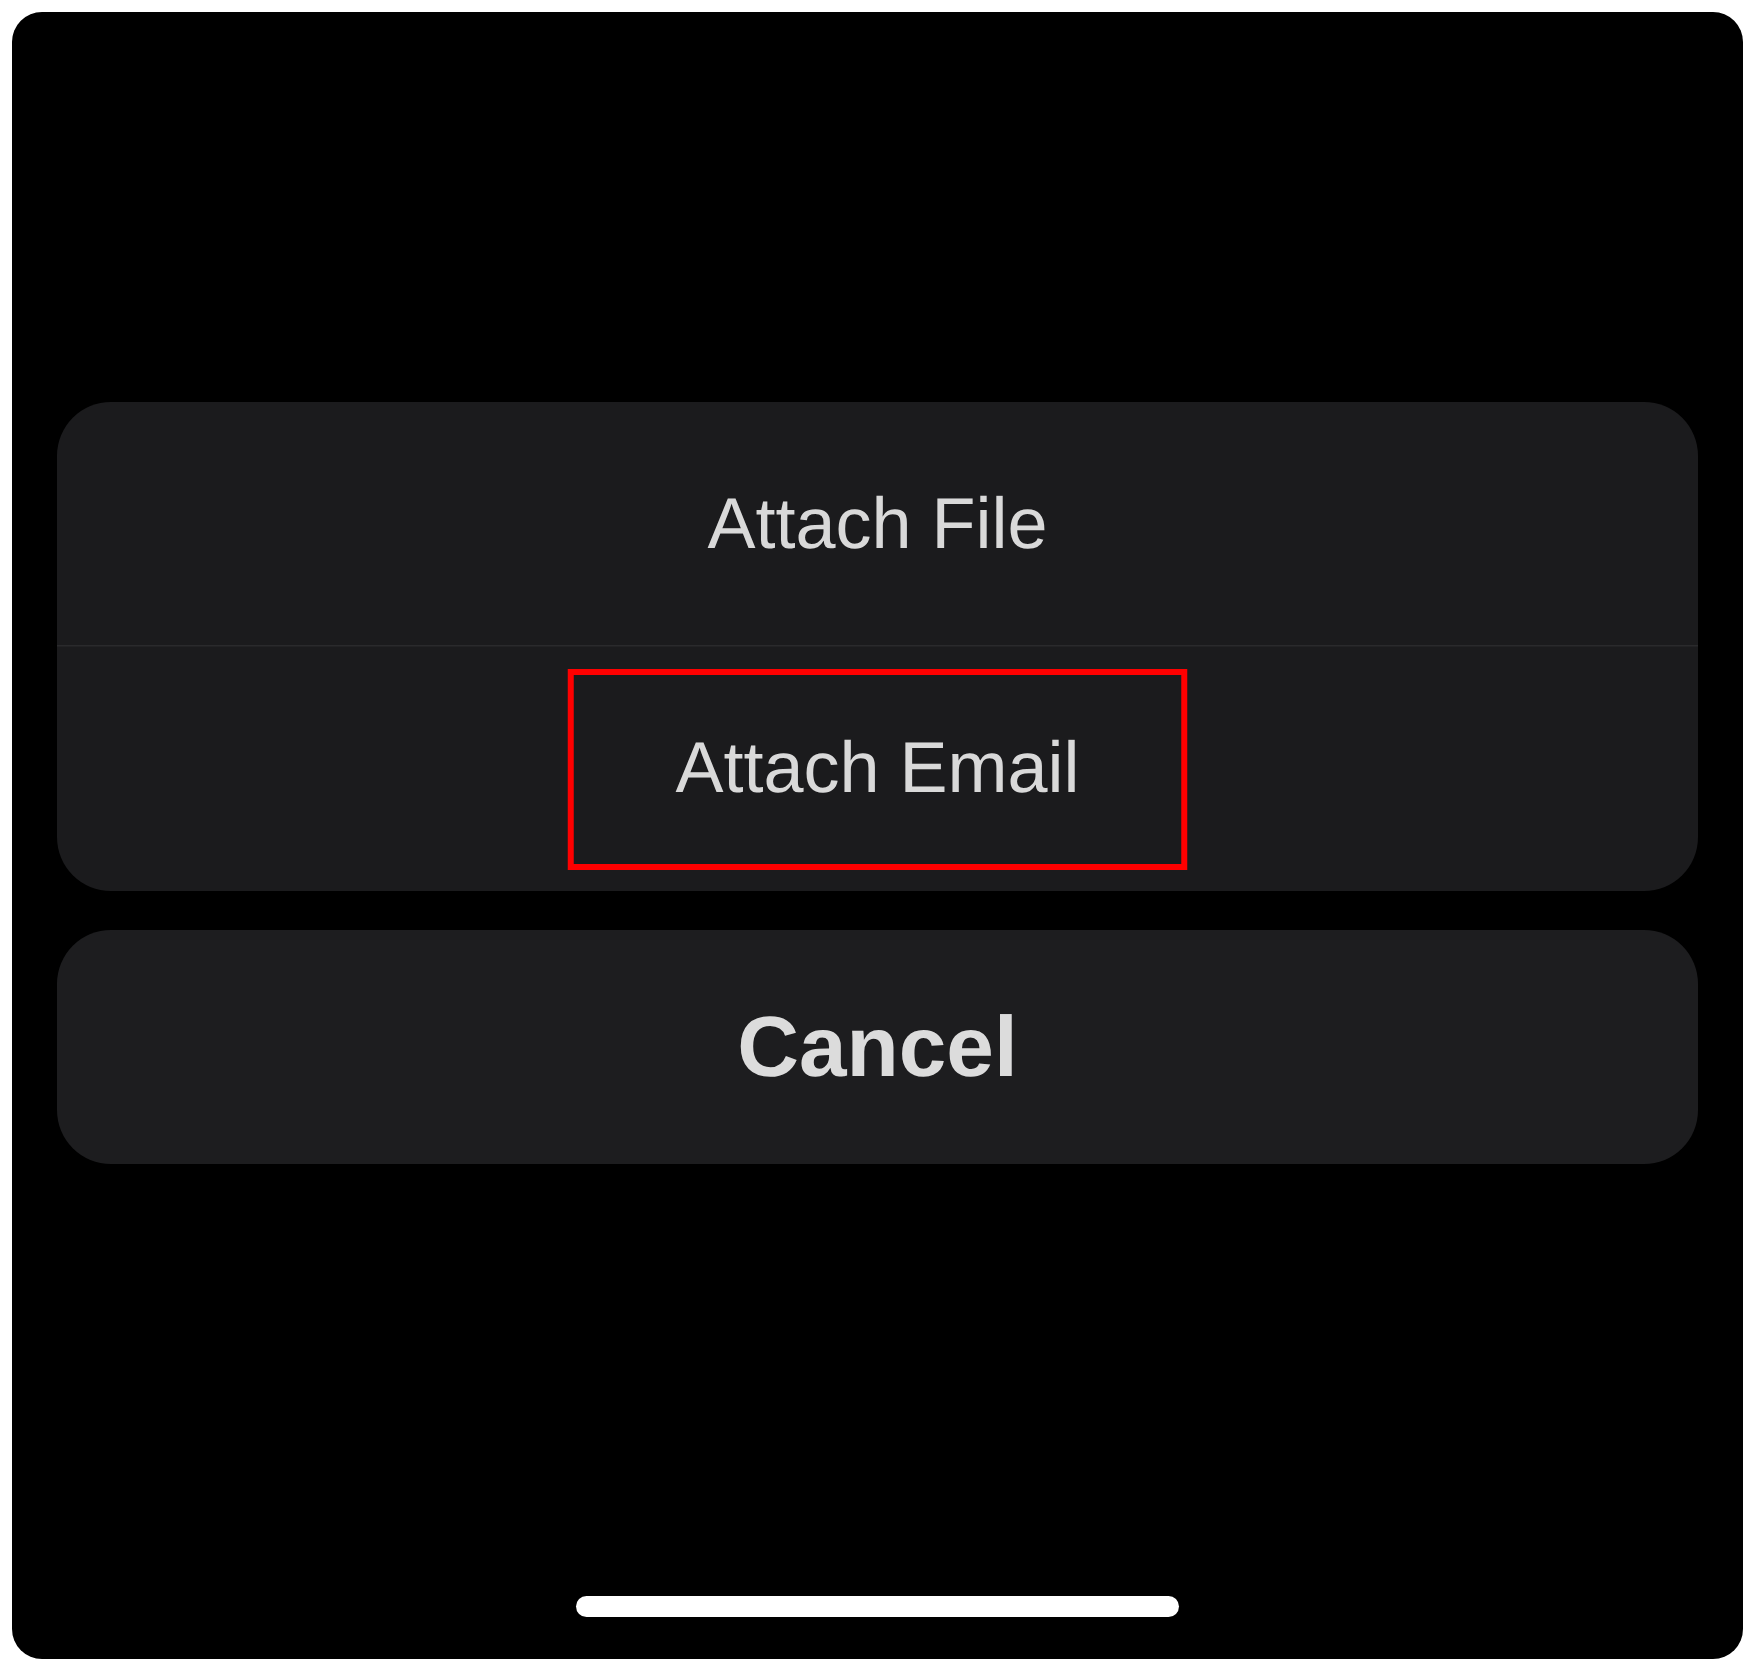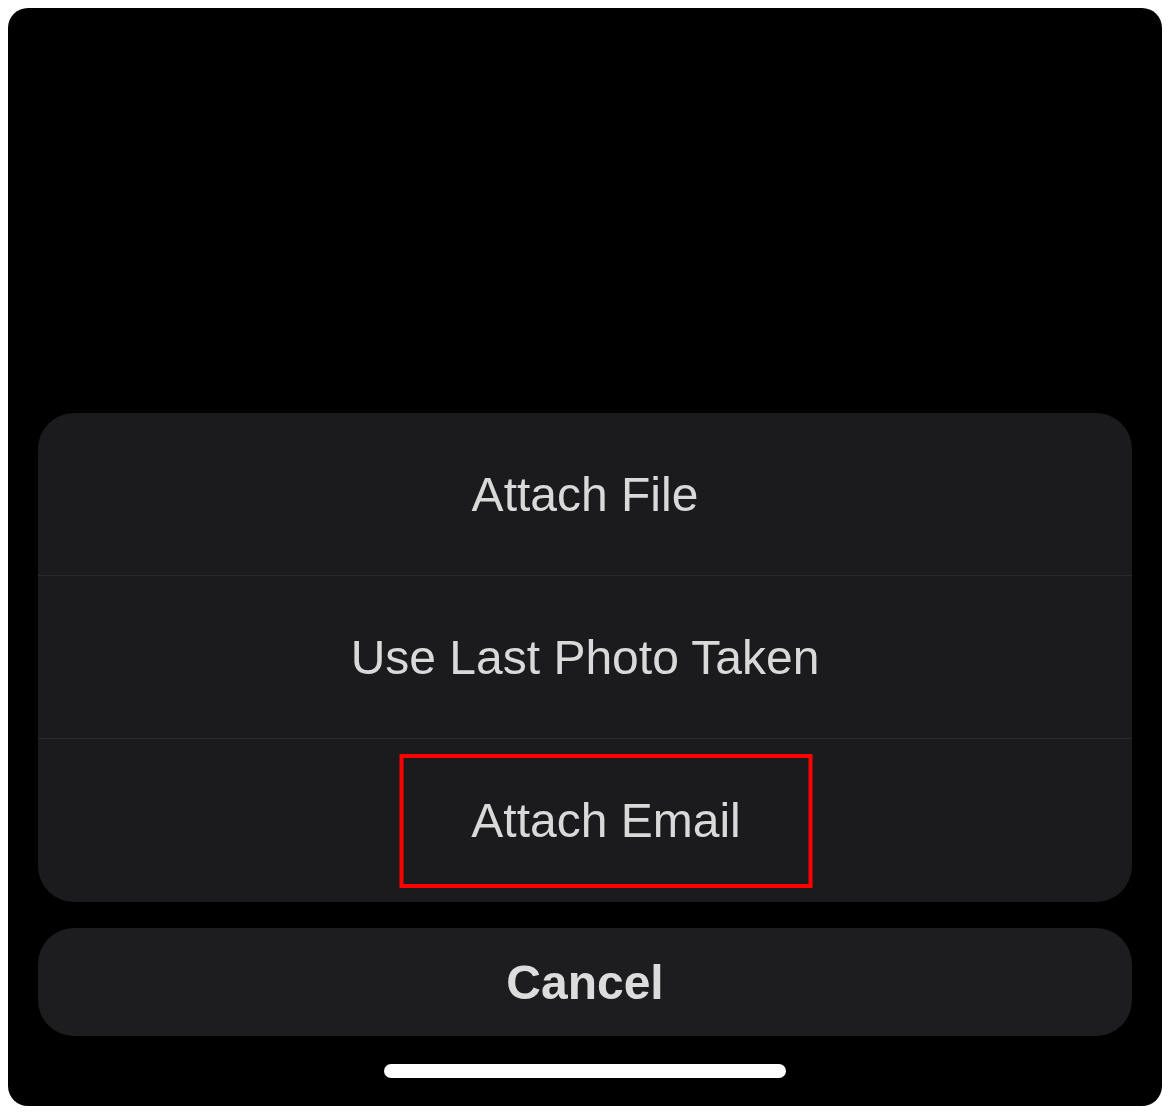--- a/index.html
+++ b/index.html
@@ -20,21 +20,21 @@
     }
     
     .phone-frame {
       width: 1154px;
       height: 1098px;
       background: #000000;
       border-radius: 20px;
       position: relative;
       display: flex;
       flex-direction: column;
-      justify-content: flex-end;
+      justify-content: center;
       padding: 0 30px 70px 30px;
     }
     
     .action-sheet {
       display: flex;
       flex-direction: column;
       gap: 26px;
     }
     
     .options-group {
@@ -55,36 +55,35 @@
       border-bottom: 1px solid #2a2a2c;
       display: flex;
       align-items: center;
       justify-content: center;
       font-family: inherit;
       position: relative;
     }
     
     .option-button:last-child {
       border-bottom: none;
-      margin-left: 21px;
     }
     
     .cancel-group {
       background: #1d1d1f;
       border-radius: 36px;
       overflow: hidden;
     }
     
     .cancel-button {
       width: 100%;
-      height: 108px;
+      height: 156px;
       background: transparent;
       border: none;
       color: #dcdcdc;
-      font-size: 48px;
+      font-size: 57px;
       font-weight: 600;
       cursor: pointer;
       display: flex;
       align-items: center;
       justify-content: center;
       font-family: inherit;
     }
     
     .highlight-box {
       position: absolute;
@@ -114,23 +113,20 @@
 <div class="phone-frame">
 
   <div class="action-sheet">
 
     <div class="options-group">
 
       <button class="option-button">
         <span>Attach File</span>
       </button>
 
-      <button class="option-button">
-        <span>Use Last Photo Taken</span>
-      </button>
 
 
       <button class="option-button">
         <span>Attach Email</span>
         <span class="highlight-box"></span>
       </button>
 
     </div>
 
     <div class="cancel-group">

